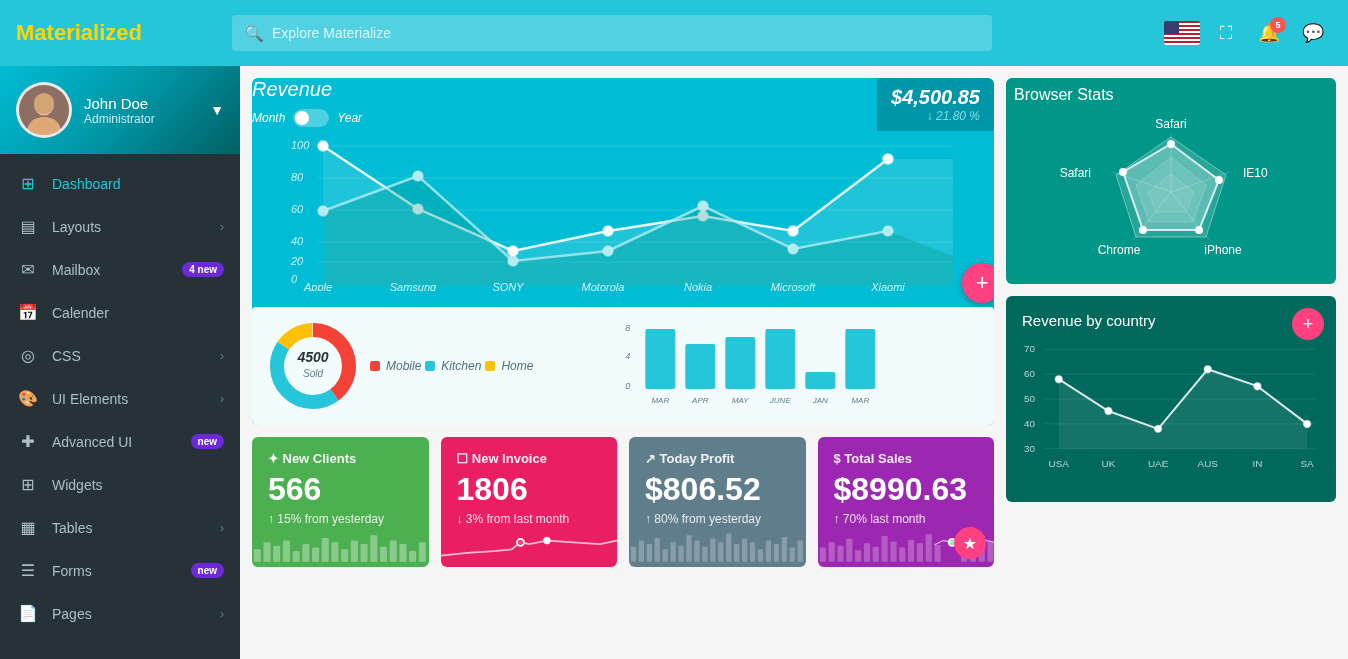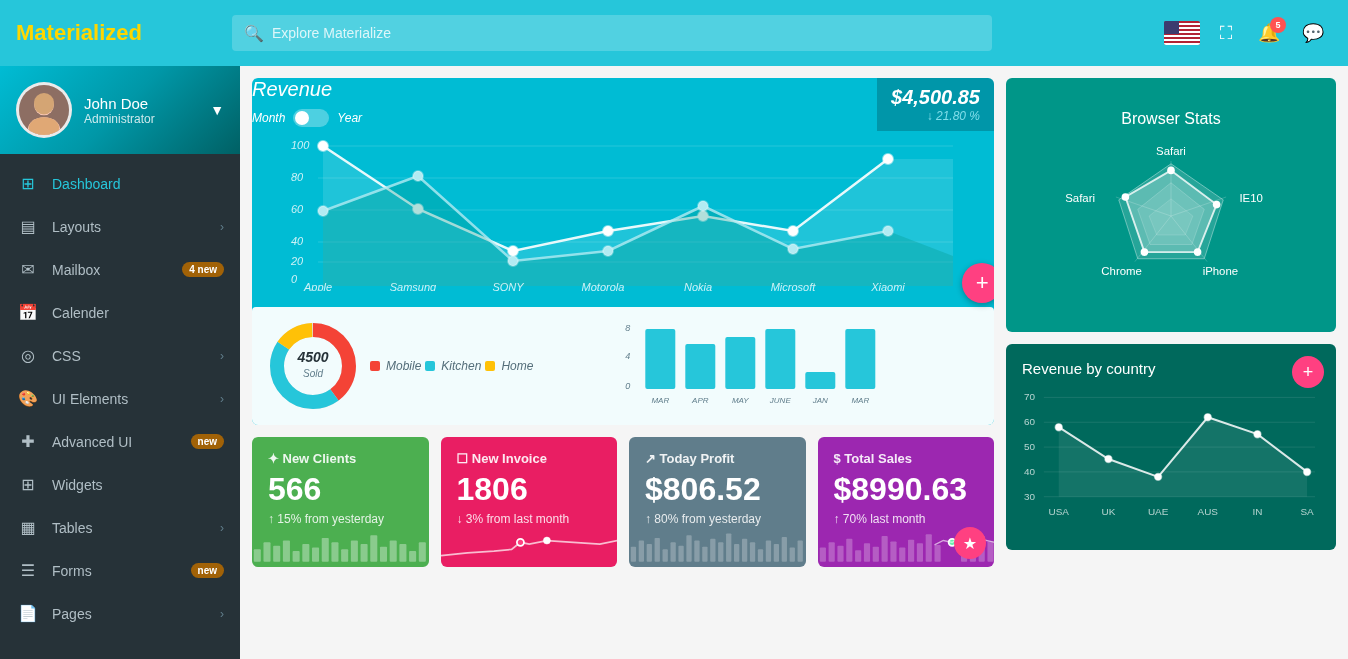--- a/index.html
+++ b/index.html
@@ -114,21 +114,21 @@
       color: #B0BEC5;
       font-size: 14px;
       transition: background 0.2s;
       position: relative;
     }
     .nav-item.active { color: #26C6DA; }
     .nav-item .nav-icon { width: 24px; margin-right: 12px; font-size: 16px; display: flex; align-items: center; justify-content: center; }
     .nav-item .nav-label { flex: 1; }
     .nav-item .chevron { font-size: 12px; color: #607D8B; }
     .nav-badge {
-      background: #a16207;
+      background: #6d28d9;
       color: #fff;
       font-size: 10px;
       padding: 2px 7px;
       border-radius: 10px;
       font-weight: bold;
     }
 
     
     .content {
       flex: 1;
@@ -214,23 +214,22 @@
     .stat-card .card-chart { position: absolute; bottom: 0; left: 0; right: 0; height: 45px; }
     .card-green { background: #4CAF50; }
     .card-pink { background: #E91E63; }
     .card-gray { background: #607D8B; }
     .card-purple { background: #9C27B0; }
 
     
     .browser-card {
       background: #009688;
       border-radius: 6px;
-      padding: 32px;
-      color: #fff;
-      text-align: center;
+      padding: 8px;
+      color: #fff;
     }
     .browser-card-title { font-size: 16px; margin-bottom: 8px; }
 
     
     .country-card {
       background: #00695C;
       border-radius: 6px;
       padding: 16px;
       color: #fff;
       position: relative;

